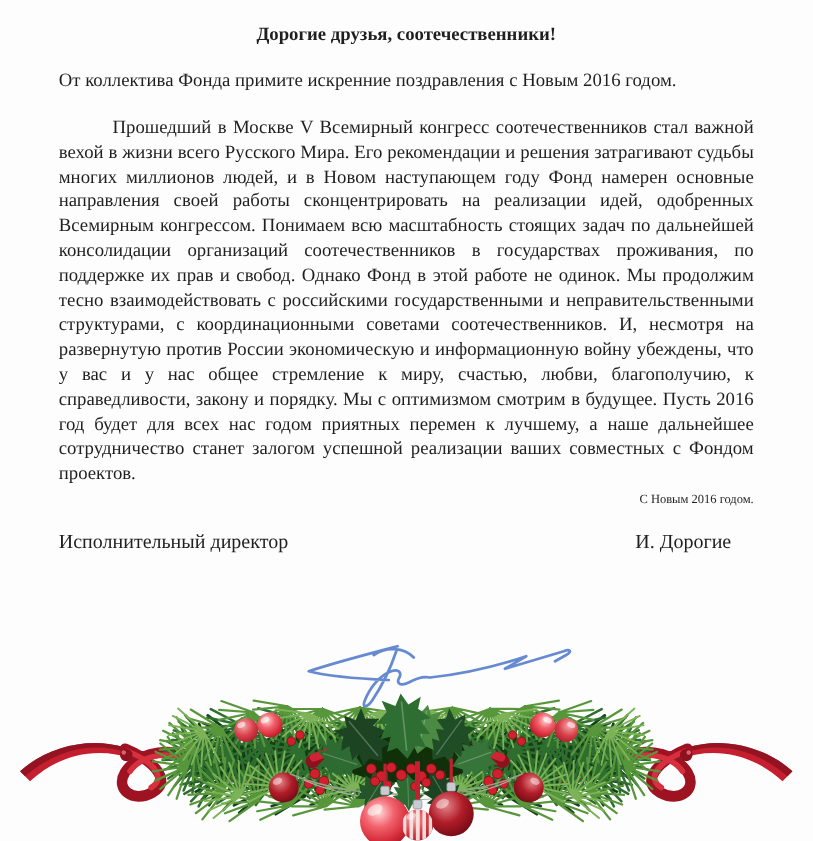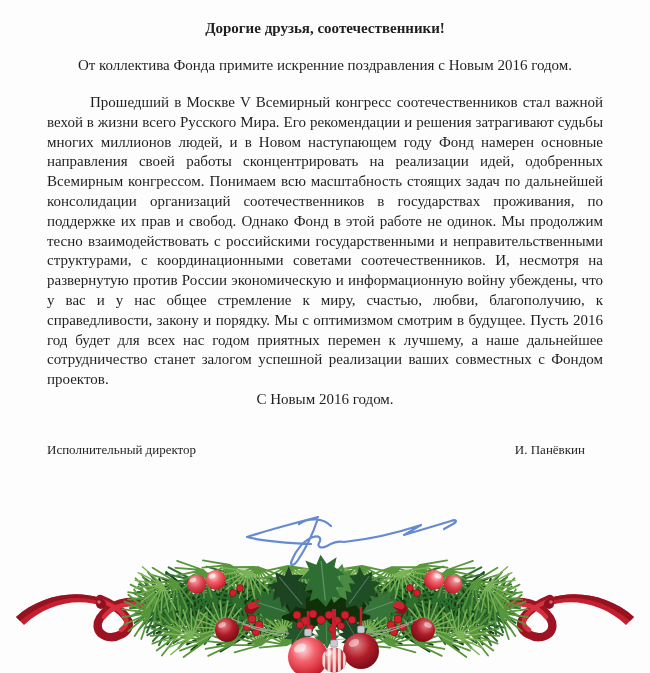--- a/index.html
+++ b/index.html
@@ -7,36 +7,36 @@
   .page{
     position:relative;width:650px;height:673px;
     font-family:"Liberation Serif","DejaVu Serif",serif;
     color:#1f1f1f;background:#fdfdfd;
   }
   .heading{
     margin:18px 0 0 0;text-align:center;
     font-size:15px;line-height:20px;font-weight:bold;
   }
   .greeting{
-    margin:17px 47px 0 47px;text-align:center;
+    margin:17px 47px 0 47px;
     font-size:15px;line-height:20px;
   }
   .body-text{margin:18px 47px 0 47px;}
   .body-text p{
     margin:0;text-align:justify;text-indent:43px;
     font-size:15px;line-height:19.8px;
   }
   .closing{
-    margin:0 47px;text-align:center;
-    font-size:15px;line-height:19.8px;
+    margin:0 47px;text-align:right;
+    font-size:10px;line-height:19.8px;
   }
   .sig-row{
     display:flex;justify-content:space-between;align-items:flex-start;
-    margin:30px 47px 0 47px;padding-right:18px;
-    font-size:13px;line-height:19.8px;
+    margin:14px 47px 0 47px;padding-right:18px;
+    font-size:16px;line-height:19.8px;
   }
   .ink-svg{position:absolute;left:0;top:0;width:650px;height:673px;z-index:3;pointer-events:none;}
   .garland-svg{position:absolute;left:0;top:515px;width:650px;height:158px;z-index:2;}
   
   .pd{stroke:#16401a}.pm{stroke:#2e6e2f}.pl{stroke:#58963c}.pxl{stroke:#7cb356}
 </style>
 </head>
 <body>
 
 <div class="page">
@@ -46,21 +46,21 @@
   <p class="greeting">От коллектива Фонда примите искренние поздравления с Новым 2016 годом.</p>
 
   <div class="body-text">
     <p>Прошедший в Москве V Всемирный конгресс соотечественников стал важной вехой в жизни всего Русского Мира. Его рекомендации и решения затрагивают судьбы многих миллионов людей, и в Новом наступающем году Фонд намерен основные направления своей работы сконцентрировать на реализации идей, одобренных Всемирным конгрессом. Понимаем всю масштабность стоящих задач по дальнейшей консолидации организаций соотечественников в государствах проживания, по поддержке их прав и свобод. Однако Фонд в этой работе не одинок. Мы продолжим тесно взаимодействовать с российскими государственными и неправительственными структурами, с координационными советами соотечественников. И, несмотря на развернутую против России экономическую и информационную войну убеждены, что у вас и у нас общее стремление к миру, счастью, любви, благополучию, к справедливости, закону и порядку. Мы с оптимизмом смотрим в будущее. Пусть 2016 год будет для всех нас годом приятных перемен к лучшему, а наше дальнейшее сотрудничество станет залогом успешной реализации ваших совместных с Фондом проектов.</p>
   </div>
 
   <p class="closing">С Новым 2016 годом.</p>
 
   <div class="sig-row">
     <span>Исполнительный директор</span>
-    <span>И. Панёвкин</span>
+    <span>И. Дорогие</span>
   </div>
 
   <svg class="ink-svg" viewBox="0 0 650 673">
     <path d="M 318 499 C 295 505 268 512 247 519 C 262 523 287 525 311 526
              M 299 506 C 309 499 323 500 331 508
              M 317 503 C 313 515 306 530 298 542 C 294 548 289 549 292 542 C 296 532 304 522 313 519 C 319 517 322 520 319 525 C 317 529 321 531 327 528 C 334 524 339 523 344 524
              M 344 524 C 372 521 400 514 421 507 L 404 517 L 451 503 C 456 501 458 503 453 506 L 444 511" fill="none" stroke="#5d84cf" stroke-width="2.2" stroke-linecap="round" stroke-linejoin="round" opacity="0.95"></path>
   </svg>
 
   <svg class="garland-svg" viewBox="0 0 650 158" xmlns="http://www.w3.org/2000/svg" xmlns:xlink="http://www.w3.org/1999/xlink">

